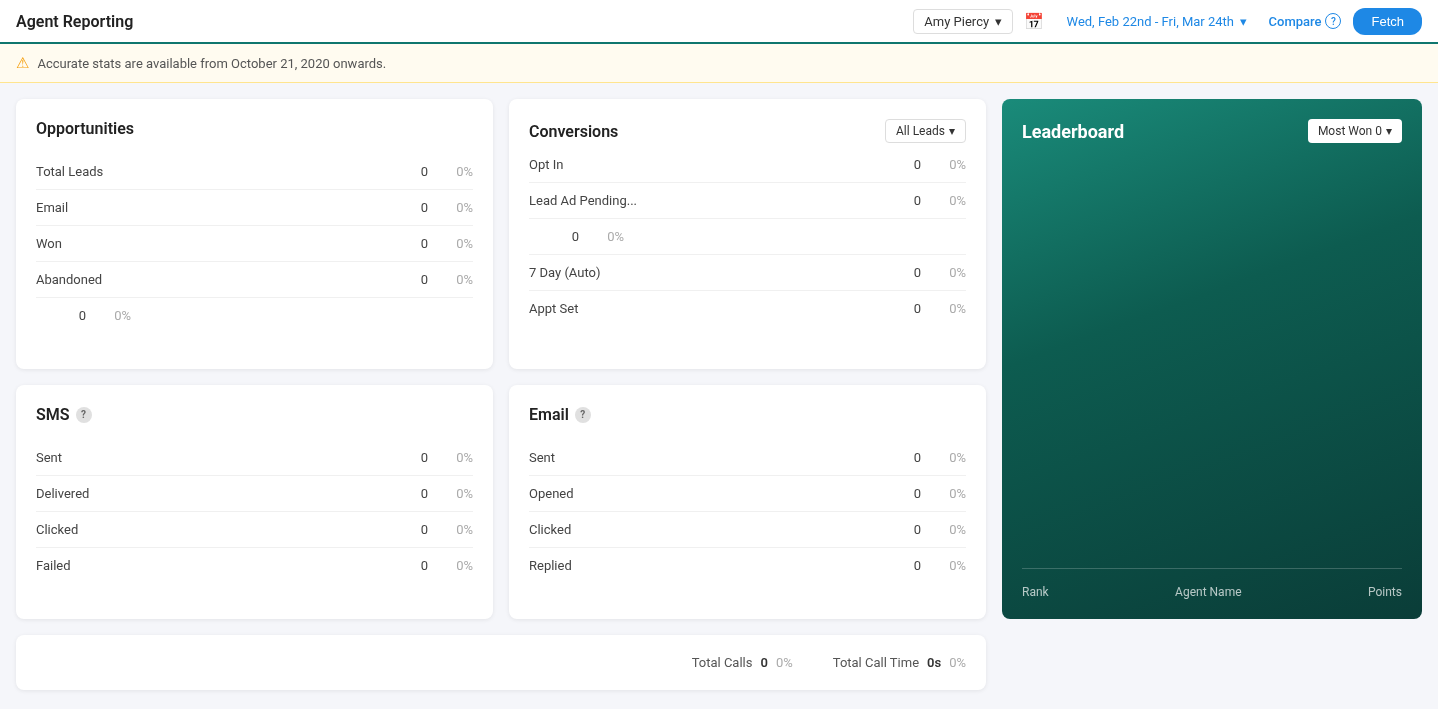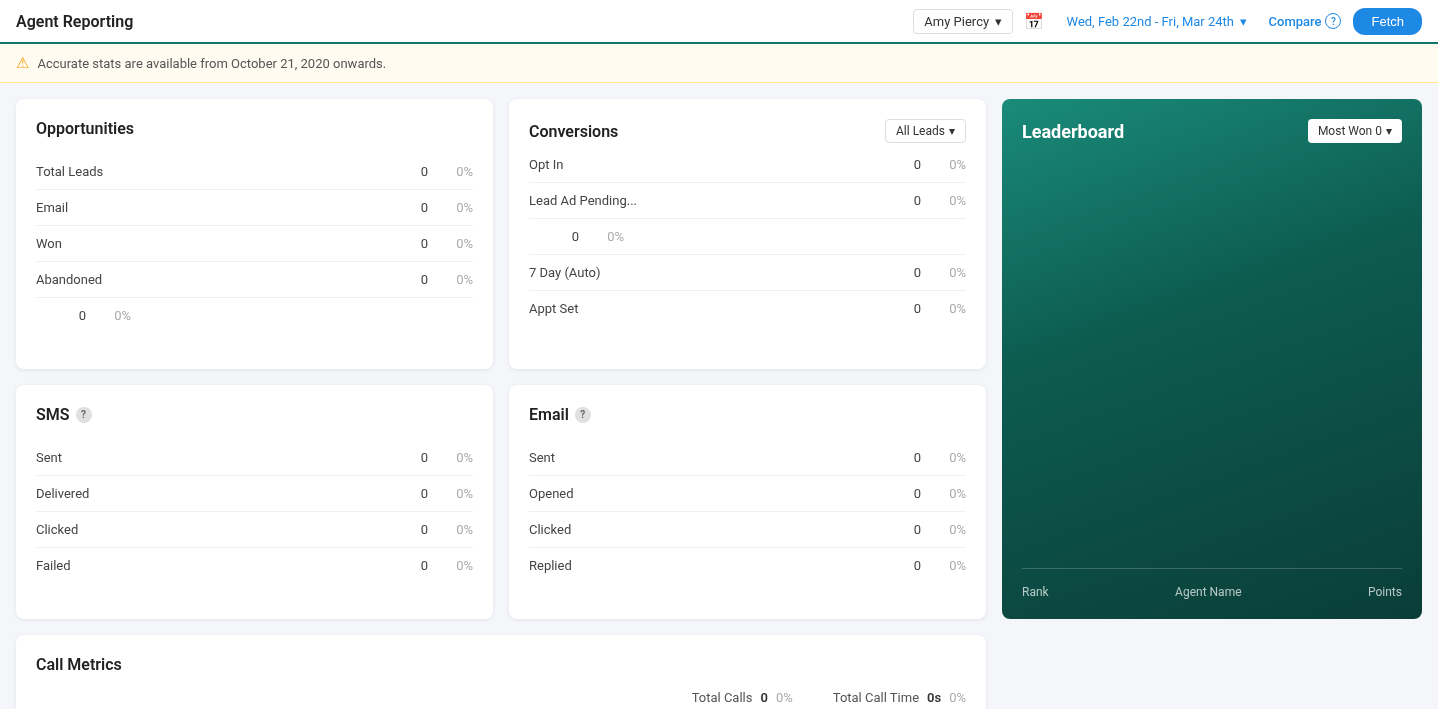--- a/index.html
+++ b/index.html
@@ -408,21 +408,20 @@
       </div>
         <div class="metric-row">
         <span class="metric-label">Replied</span>
         <span class="metric-value">0</span>
         <span class="metric-pct">0%</span>
       </div>
       </div>
   </div>
 
   <div class="call-metrics-section" style="grid-column: 1 / 3;">
-    <div class="call-metrics-title">Call Metrics</div>
     <div class="call-metrics-summary">
       <div class="call-summary-item">
         <span>Total Calls</span>
         <span class="call-summary-value">0</span>
         <span class="call-summary-pct">0%</span>
       </div>
       <div class="call-summary-item">
         <span>Total Call Time</span>
         <span class="call-summary-value">0s</span>
         <span class="call-summary-pct">0%</span>

